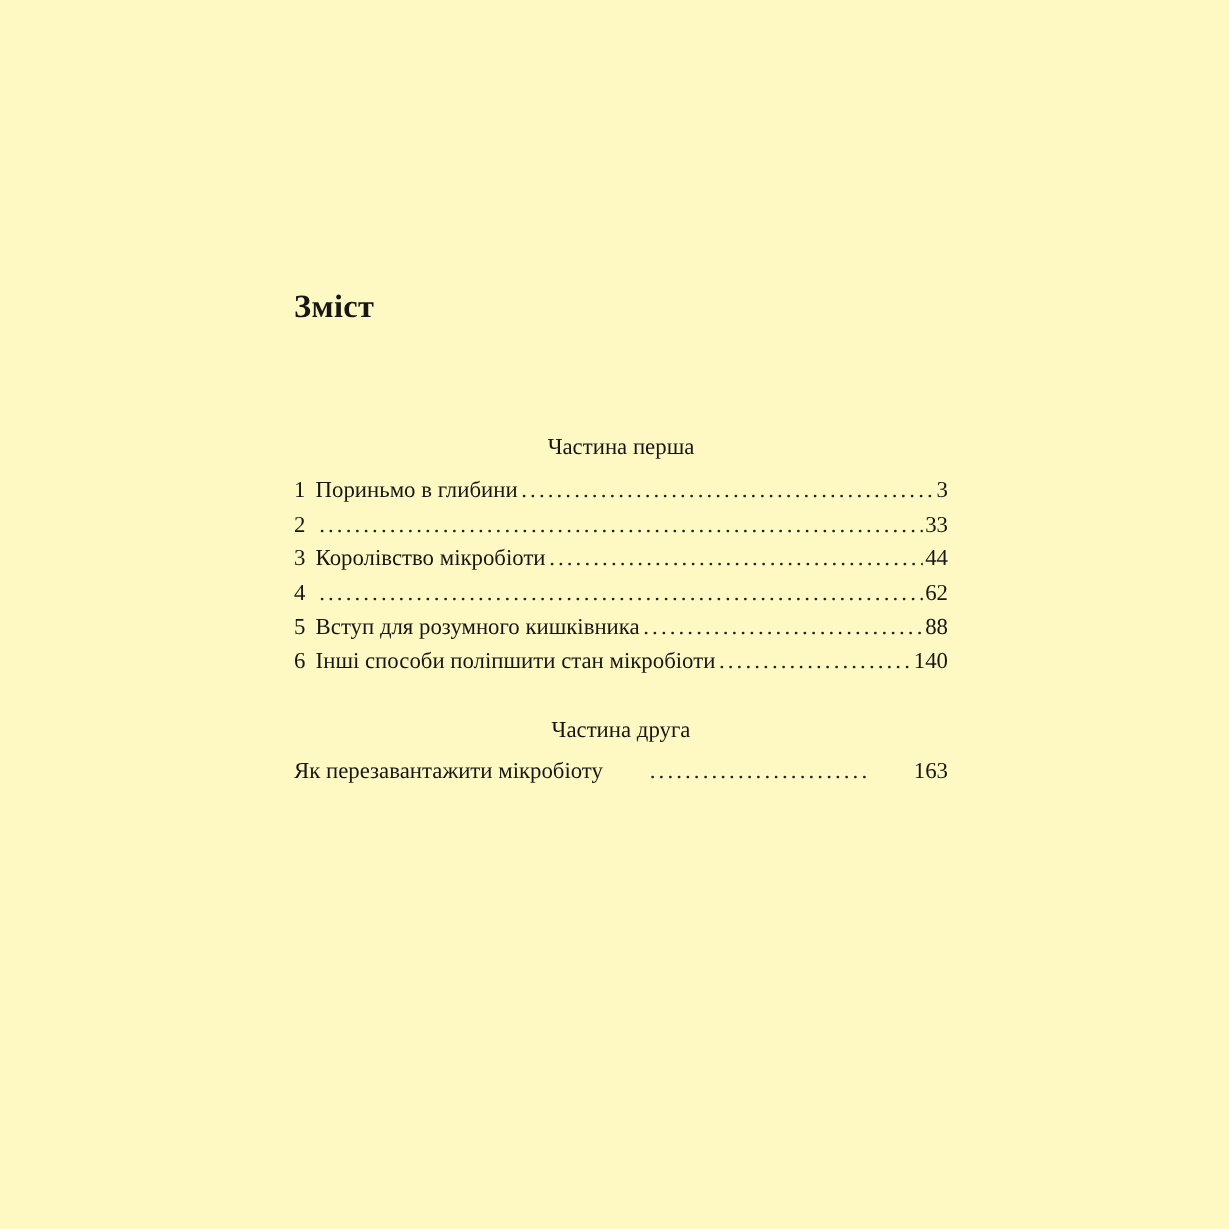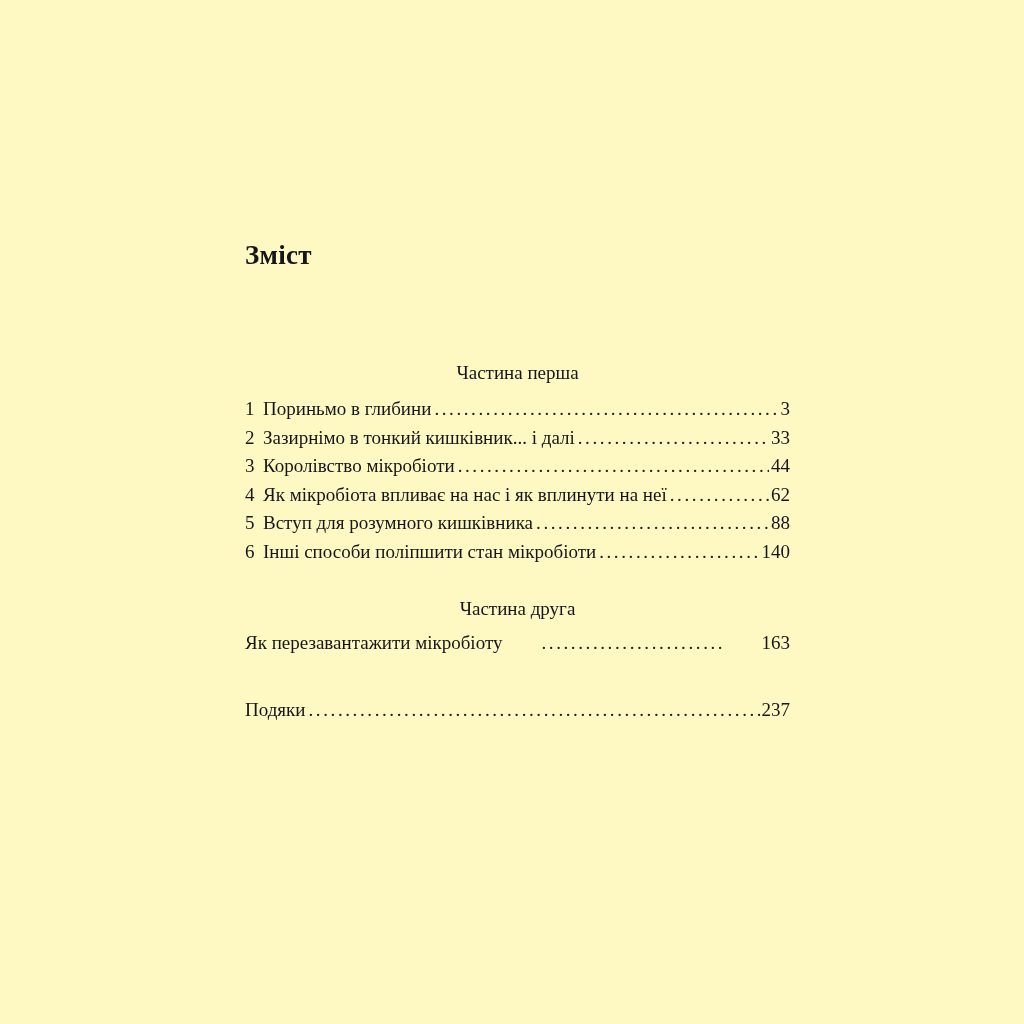--- a/index.html
+++ b/index.html
@@ -86,33 +86,31 @@
 
   <div class="abs toc-block" style="top:395px;">
     <div class="toc-row">
       <span class="num">1</span>
       <span class="label">Пориньмо в глибини</span>
       <span class="dots"></span>
       <span class="pagenum">3</span>
     </div>
     <div class="toc-row">
       <span class="num">2</span>
-      <span class="label">Зазирнімо в тонкий кишківник... і далі</span>
       <span class="dots"></span>
       <span class="pagenum">33</span>
     </div>
     <div class="toc-row">
       <span class="num">3</span>
       <span class="label">Королівство мікробіоти</span>
       <span class="dots"></span>
       <span class="pagenum">44</span>
     </div>
     <div class="toc-row">
       <span class="num">4</span>
-      <span class="label">Як мікробіота впливає на нас і як вплинути на неї</span>
       <span class="dots"></span>
       <span class="pagenum">62</span>
     </div>
     <div class="toc-row">
       <span class="num">5</span>
       <span class="label">Вступ для розумного кишківника</span>
       <span class="dots"></span>
       <span class="pagenum">88</span>
     </div>
     <div class="toc-row">
@@ -126,21 +124,14 @@
   <div class="abs section-heading" style="top:596px;">Частина друга</div>
 
   <div class="abs toc-block" style="top:628px;">
     <div class="toc-row" style="height:29.5px;line-height:29.5px;gap:36px;">
       <span class="label">Як перезавантажити мікробіоту</span>
       <span class="dots"></span>
       <span class="pagenum">163</span>
     </div>
   </div>
 
-  <div class="abs toc-block" style="top:696px;">
-    <div class="toc-row">
-      <span class="label">Подяки</span>
-      <span class="dots"></span>
-      <span class="pagenum">237</span>
-    </div>
-  </div>
 
 </div>
 
 </body></html>

